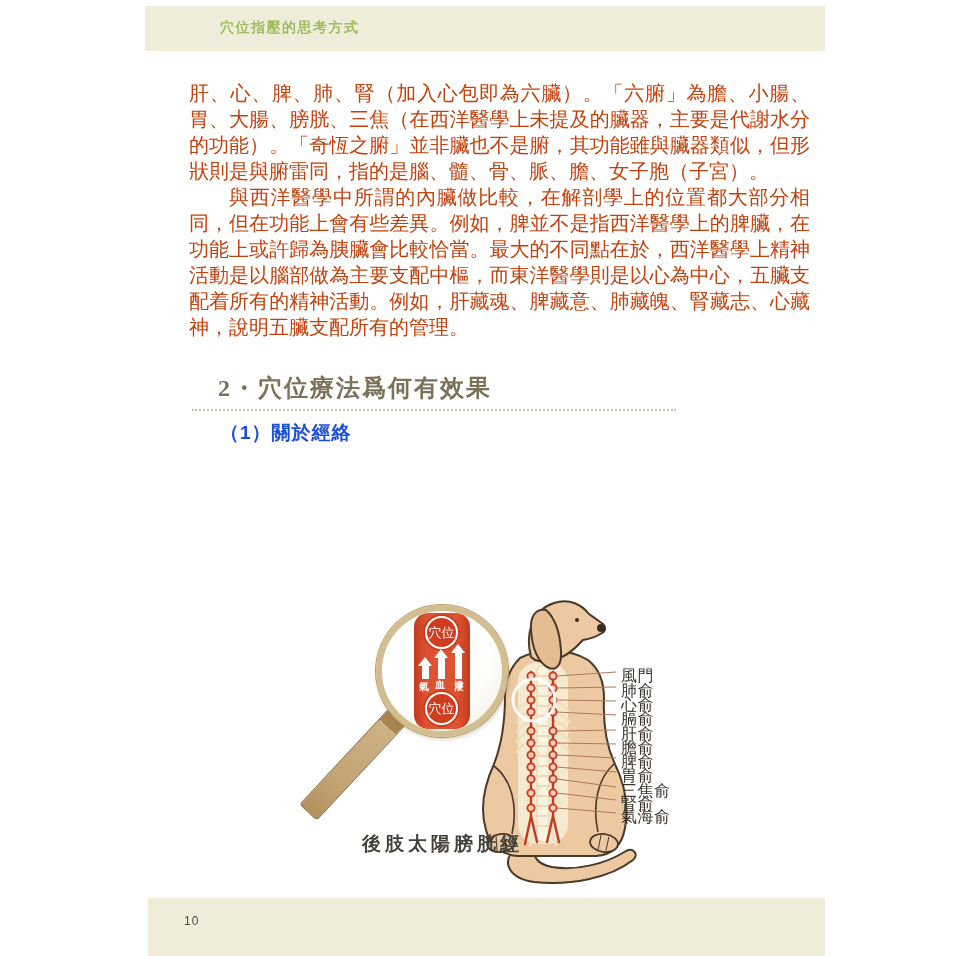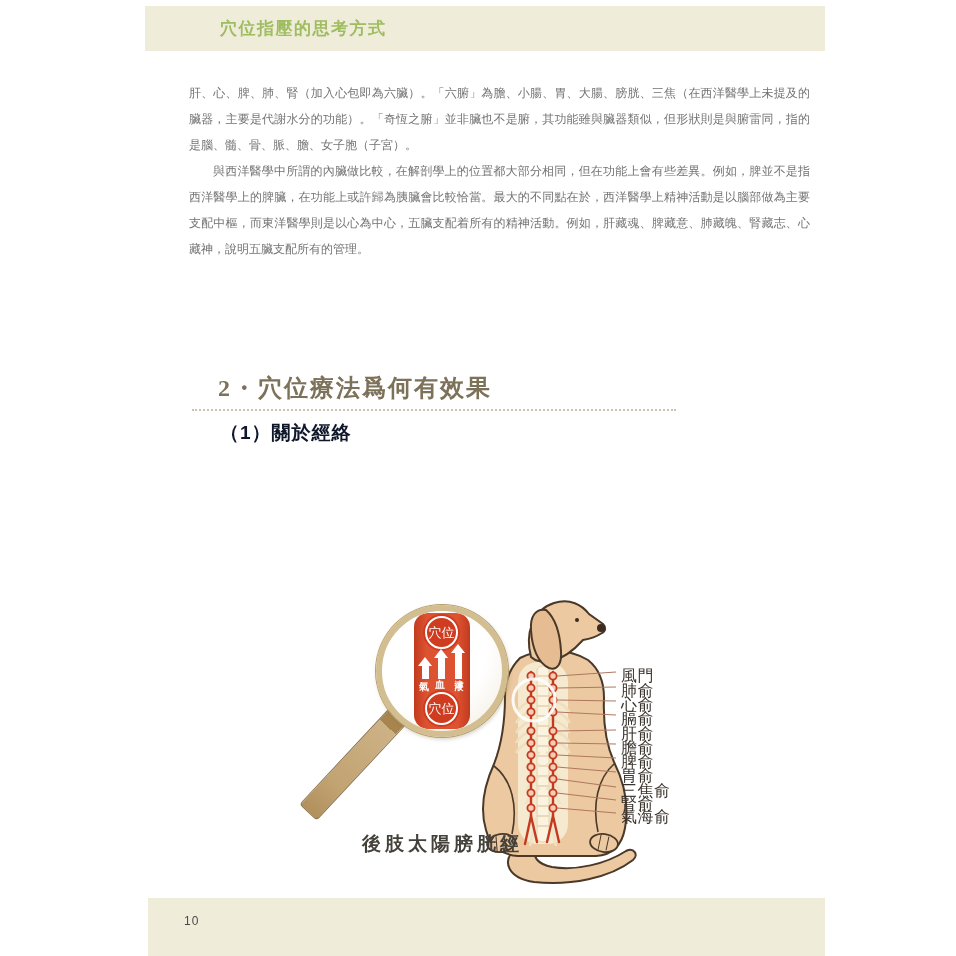--- a/index.html
+++ b/index.html
@@ -4,38 +4,38 @@
 <style>
   html,body{margin:0;padding:0;}
   body{width:956px;height:956px;background:#ffffff;position:relative;overflow:hidden;
        font-family:"Liberation Sans","DejaVu Sans",sans-serif;}
   .page{position:absolute;inset:0;background:#ffffff;}
 
   
   .band{position:absolute;background:#f0ecda;}
   .band.top{left:145px;top:6px;width:680px;height:45px;}
   .band.bottom{left:148px;top:898px;width:677px;height:58px;}
-  .chapter-title{position:absolute;left:75px;top:0;line-height:45px;font-size:17px;
-       font-weight:bold;color:#9dbd60;letter-spacing:1.5px;}
+  .chapter-title{position:absolute;left:75px;top:0;line-height:45px;font-size:14px;
+       font-weight:bold;color:#9dbd60;letter-spacing:1.5px;font-family:Liberation Mono, monospace;}
   .page-number{position:absolute;left:36px;top:16px;font-size:12px;color:#4a4a4a;letter-spacing:1px;}
 
   
   .bodytext{position:absolute;left:189px;top:80px;width:621px;
-       font-family:"Liberation Serif","DejaVu Serif",serif;color:#737373;
-       font-size:12px;line-height:26px;text-align:justify;text-justify:inter-ideograph;}
+       font-family:"Liberation Serif","DejaVu Serif",serif;color:#c2410c;
+       font-size:20px;line-height:26px;text-align:justify;text-justify:inter-ideograph;}
   .bodytext p{margin:0;}
   .bodytext p.indent{text-indent:2em;}
 
   .section-heading{position:absolute;left:218px;top:372px;
        font-family:"Liberation Serif","DejaVu Serif",serif;
        font-size:24px;font-weight:600;color:#7c7159;letter-spacing:2px;}
   .section-divider{position:absolute;left:192px;top:409px;width:484px;height:0;
        border-top:2px dotted #c9c3b0;}
   .subsection-heading{position:absolute;left:220px;top:420px;font-size:19px;font-weight:bold;
-       color:#0f172a;letter-spacing:1px;}
+       color:#1d4ed8;letter-spacing:1px;}
   .p3{position:absolute;left:189px;top:446px;width:621px;
        font-family:"Liberation Serif","DejaVu Serif",serif;color:#262626;
        font-size:20px;line-height:26px;text-align:justify;text-justify:inter-ideograph;text-indent:2em;margin:0;}
 
   
   .figure{position:absolute;left:0;top:0;width:956px;height:956px;pointer-events:none;}
   .dog-svg{position:absolute;left:470px;top:585px;}
 
   
   .mag-handle{position:absolute;left:386px;top:716px;width:22px;height:130px;

